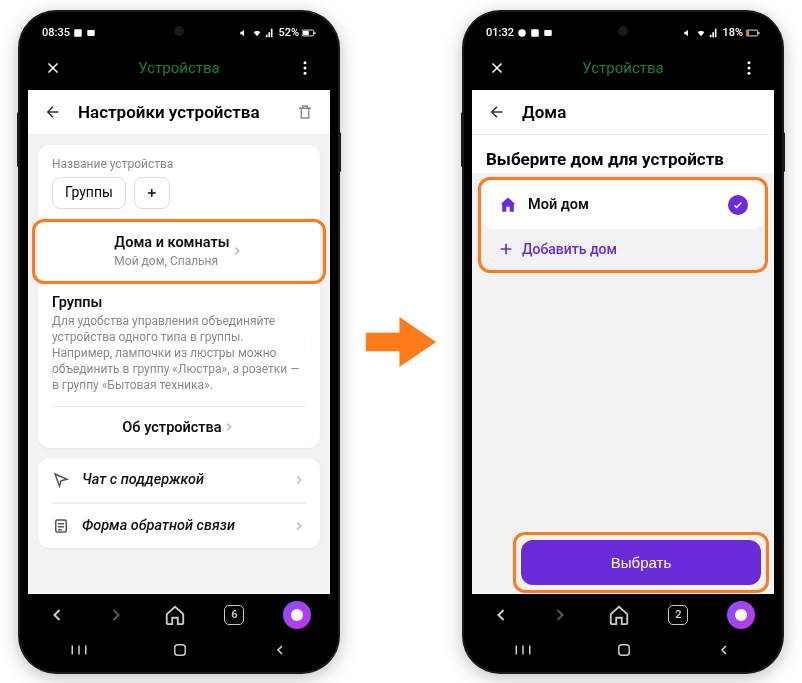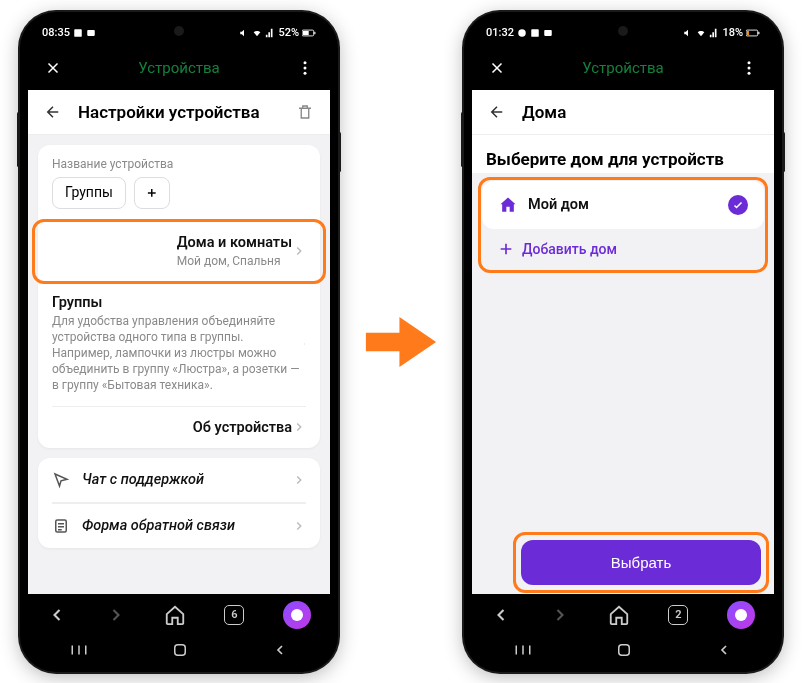--- a/index.html
+++ b/index.html
@@ -97,21 +97,21 @@
   .chip {
     border:1px solid #ddd;
     border-radius:8px;
     padding:6px 12px;
     font-size:14px;
     background:#fff;
   }
   .row {
     display:flex;
     align-items:center;
-    justify-content:flex-end;
+    justify-content:center;
     width:100%;
   }
   .row-left { display:flex; flex-direction:column; }
   .row-title { font-size:14.5px; font-weight:600; color:#111; }
   .row-sub { font-size:12px; color:#8a8a8d; margin-top:2px; line-height:1.35; }
   .chevron { color:#bbb; }
   .highlight {
     border:3px solid #ff7a1a;
     border-radius:12px;
     position:absolute;

